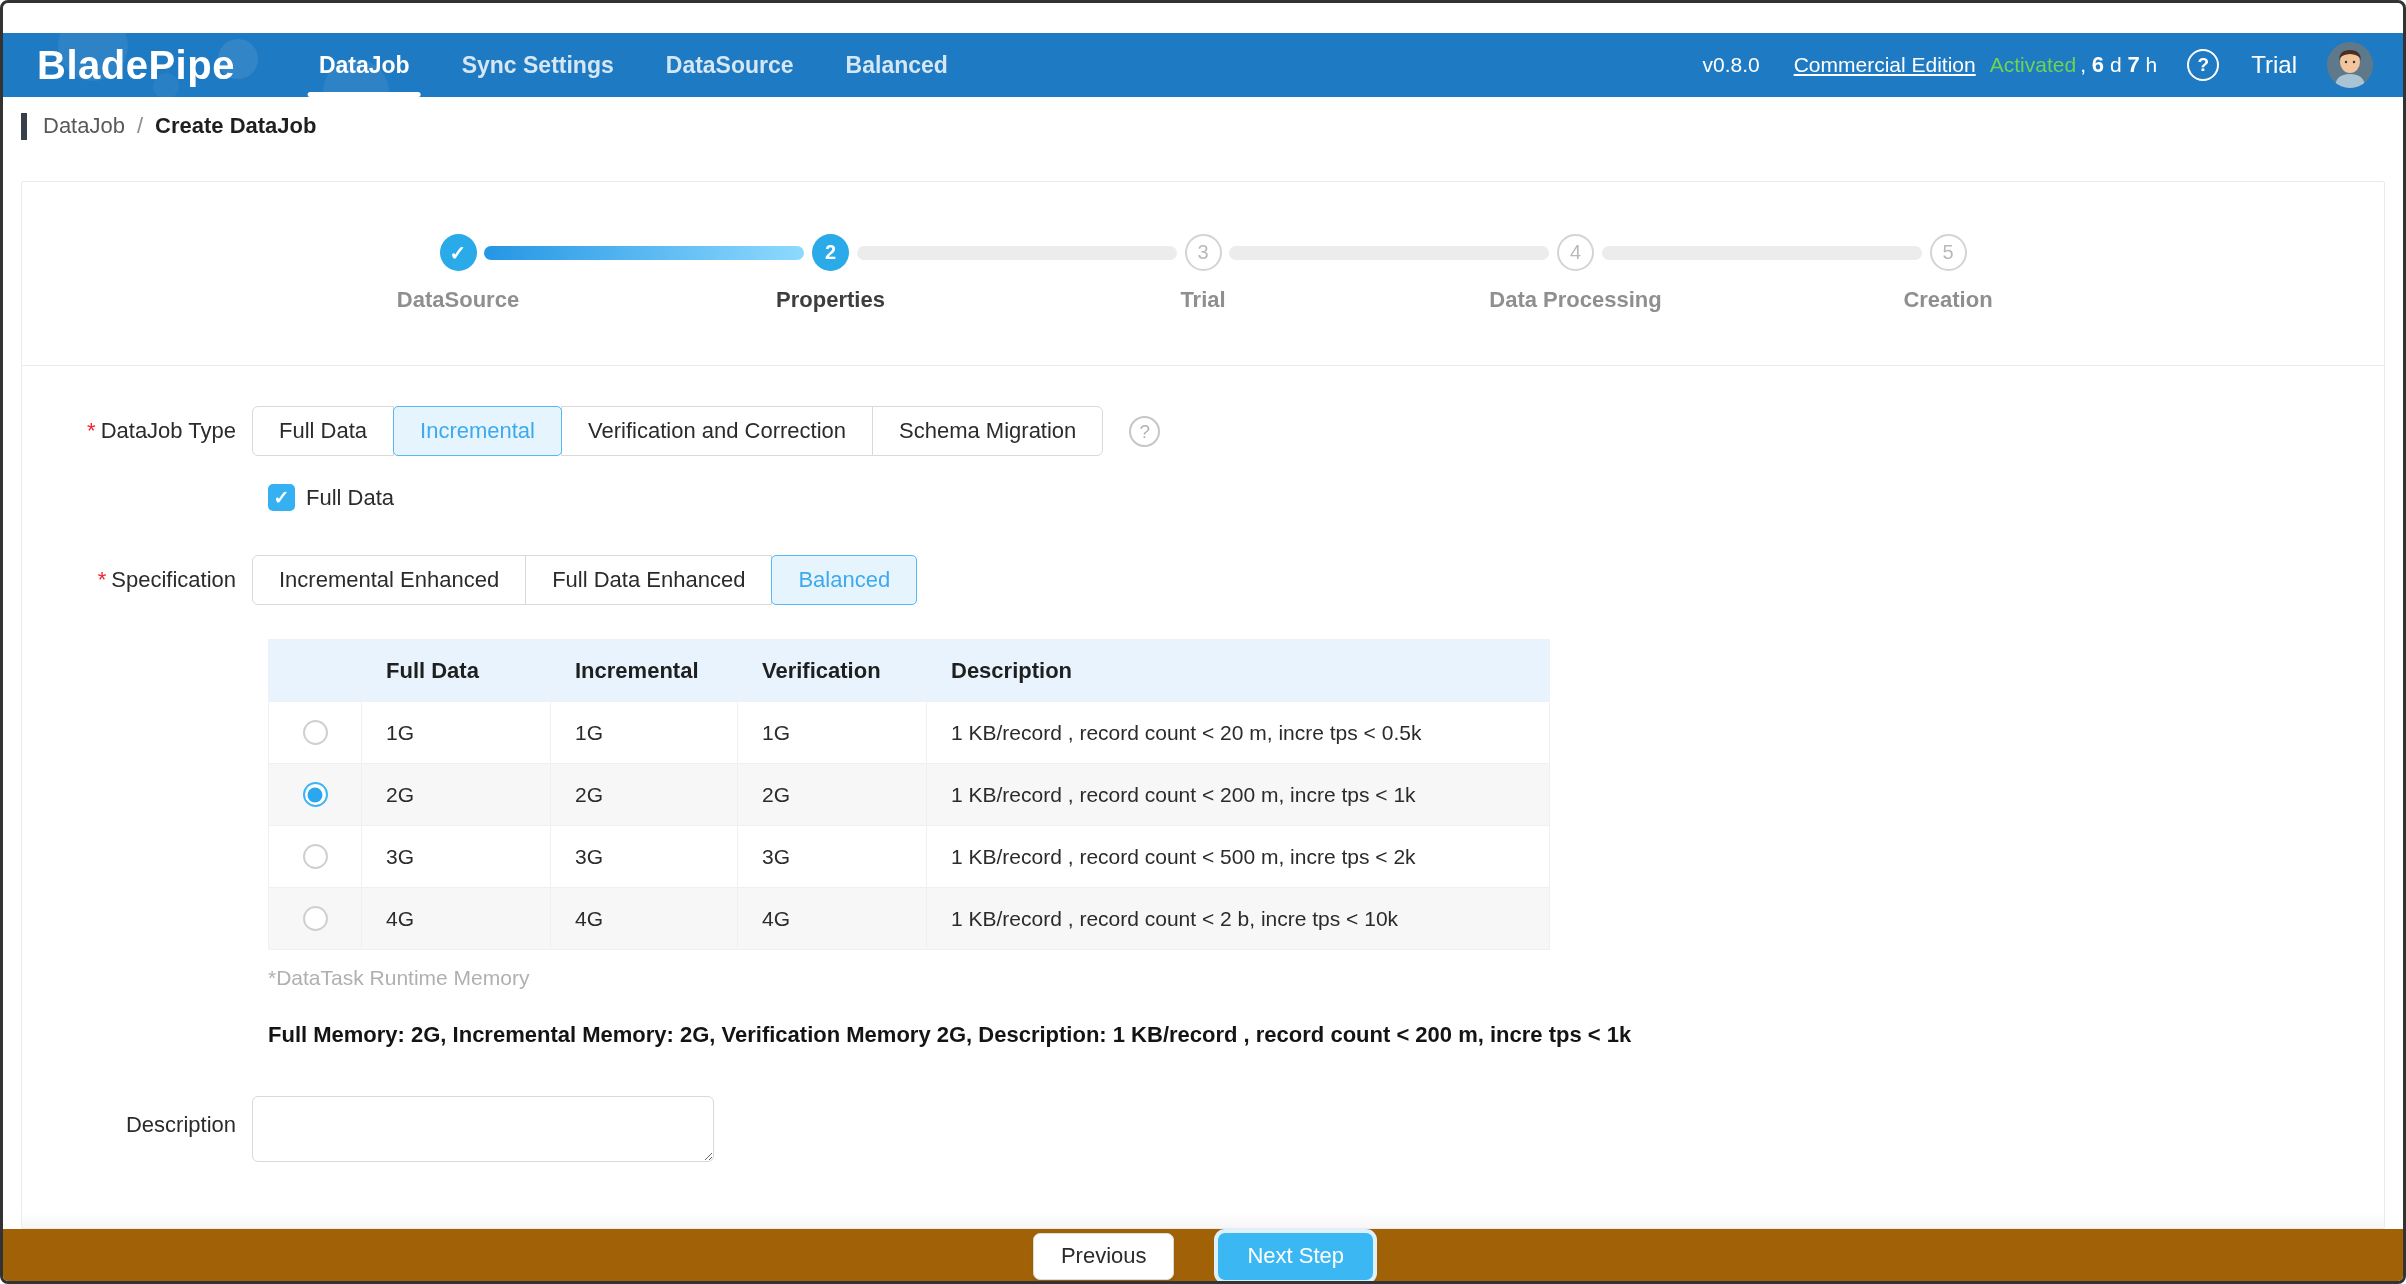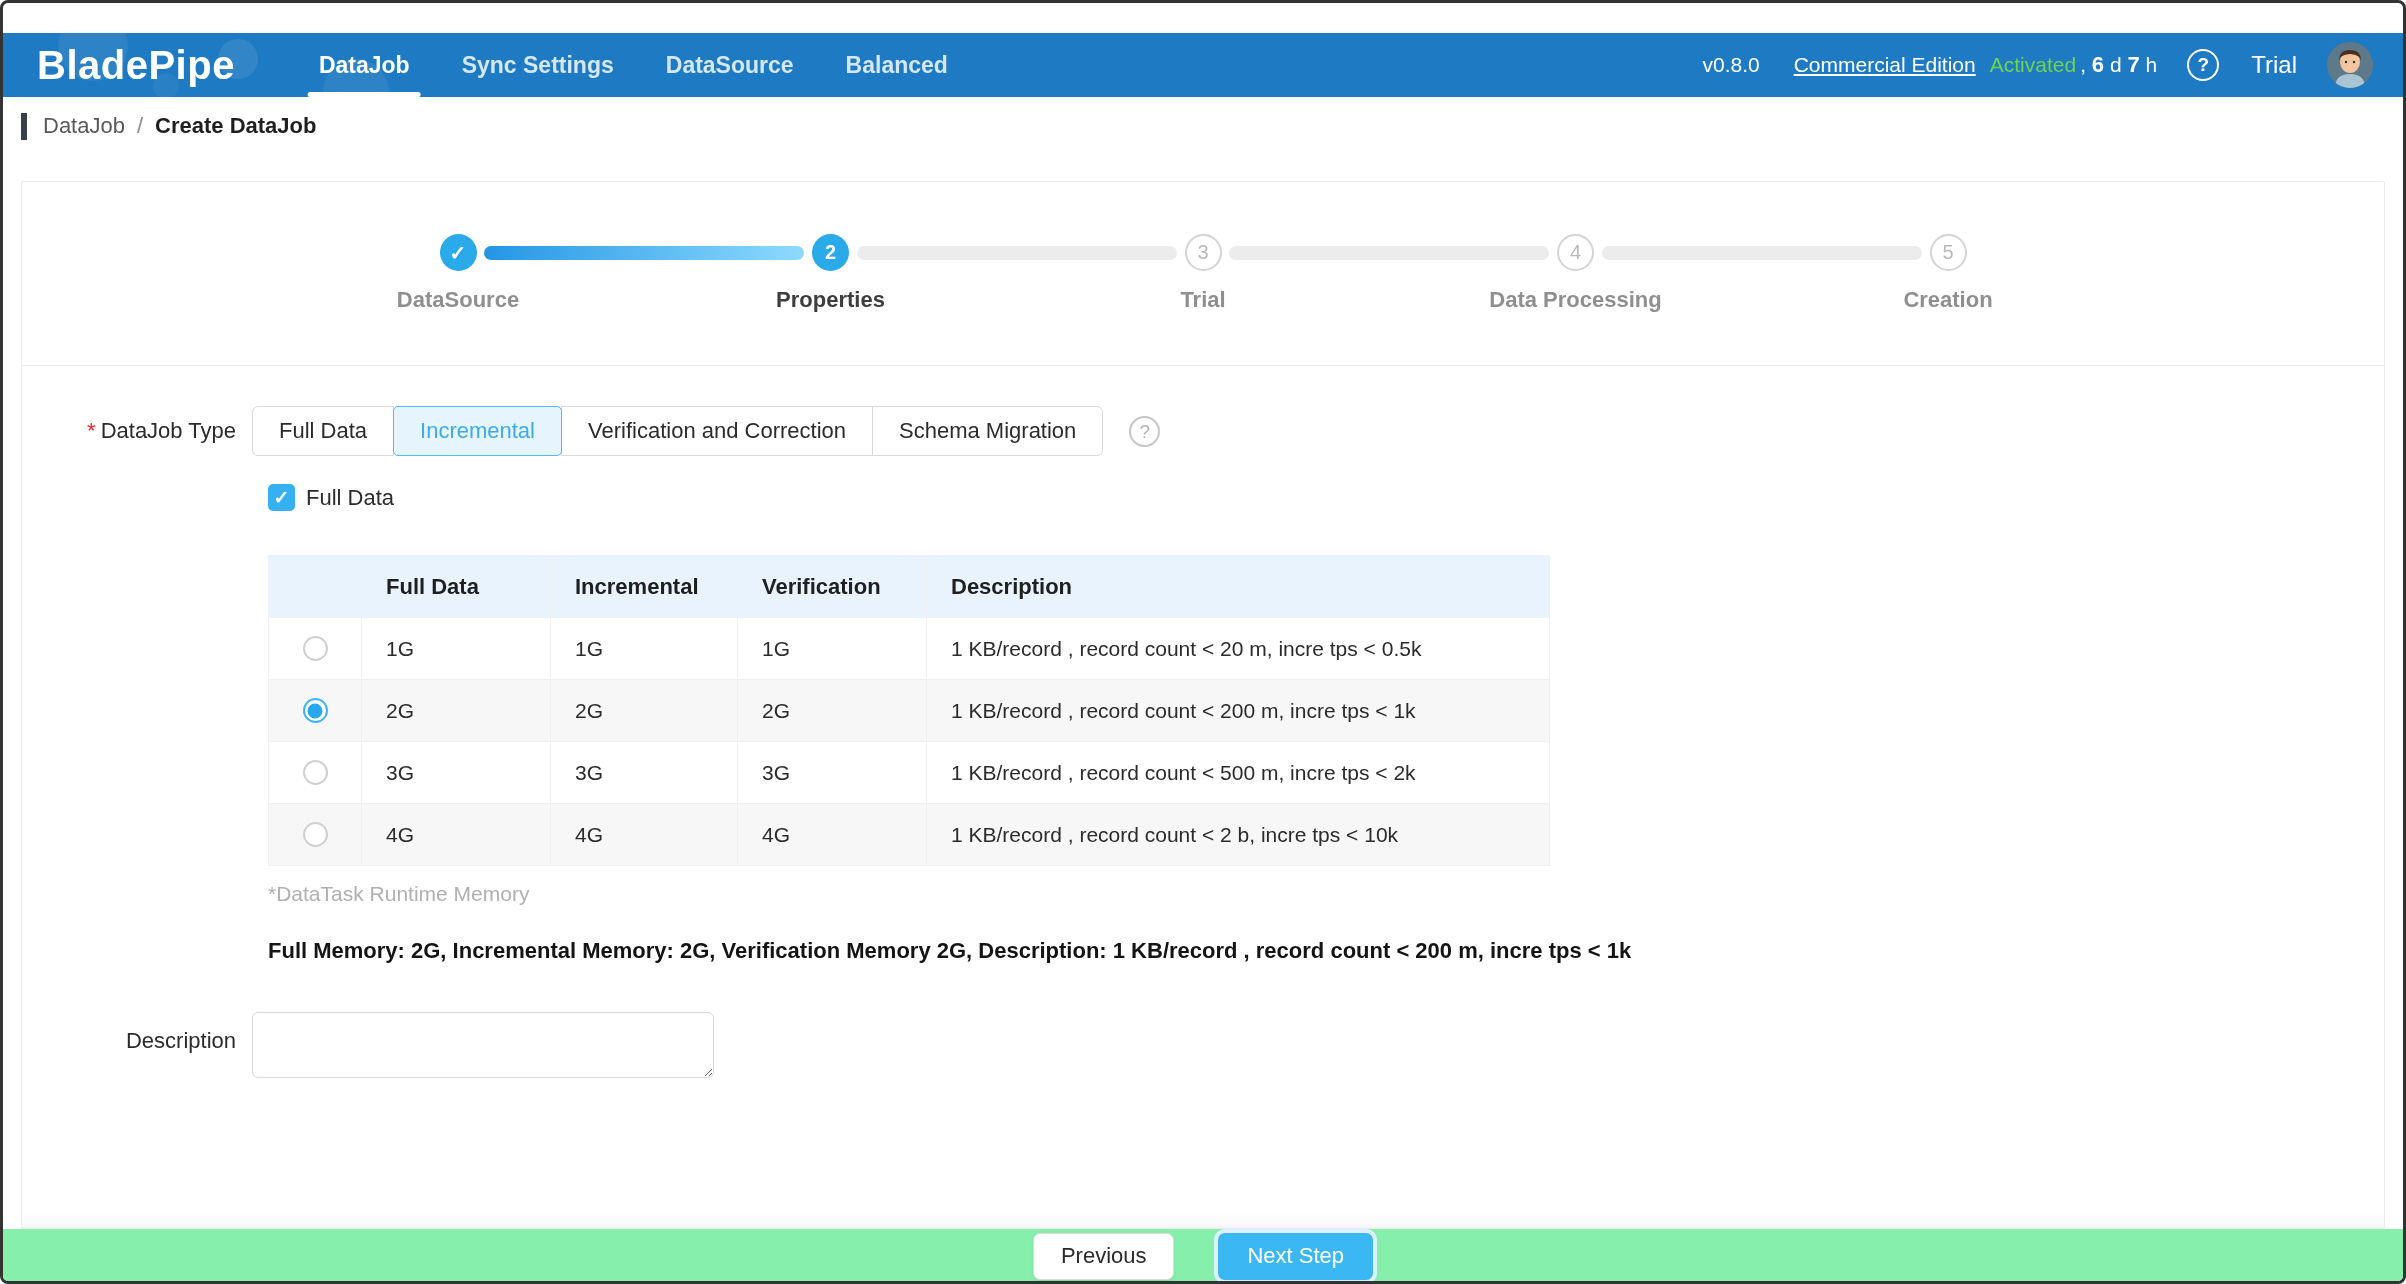--- a/index.html
+++ b/index.html
@@ -149,21 +149,21 @@
   .desc-row { margin-top: 48px; display: flex; }
   .desc-row .form-label { line-height: 30px; padding-top: 14px; }
   .desc-textarea {
     width: 462px; height: 66px; border: 1px solid #d9d9d9; border-radius: 6px;
     resize: both; font-family: "Liberation Sans", sans-serif; font-size: 21px;
     padding: 8px 12px; color: #2b2b2b; outline: none; background: #fff;
   }
   
   .footer {
     flex: 1; display: flex; align-items: center; justify-content: center;
-    gap: 44px; background: #86efac; padding-top: 2px;
+    gap: 44px; background: #a16207; padding-top: 2px;
   }
   .btn-prev {
     height: 47px; padding: 0 27px; background: #fff;
     border: 1px solid #dcdcdc; border-radius: 7px;
     font-size: 22px; color: #2b2b2b; cursor: pointer;
     box-shadow: 0 1px 3px rgba(0,0,0,0.10);
     font-family: "Liberation Sans", sans-serif;
   }
   .btn-next {
     height: 47px; padding: 0 29px; background: #3bb8f3; border: none;
@@ -263,20 +263,28 @@
         <div class="opt-btn">Schema Migration</div>
       </div>
       <span class="q-icon">?</span>
     </div>
 
     <div class="checkbox-row">
       <span class="checkbox">✓</span>
       <span class="checkbox-label">Full Data</span>
     </div>
 
+    <div class="form-row spec-row">
+      <div class="form-label"><span class="req">*</span><span>Specification</span></div>
+      <div class="btn-group">
+        <div class="opt-btn">Incremental Enhanced</div>
+        <div class="opt-btn">Full Data Enhanced</div>
+        <div class="opt-btn selected">Balanced</div>
+      </div>
+    </div>
 
     <table class="spec-table">
       <thead>
         <tr>
           <th class="radio-cell"></th>
           <th class="col-full">Full Data</th>
           <th class="col-incr">Incremental</th>
           <th class="col-verif">Verification</th>
           <th>Description</th>
         </tr>

